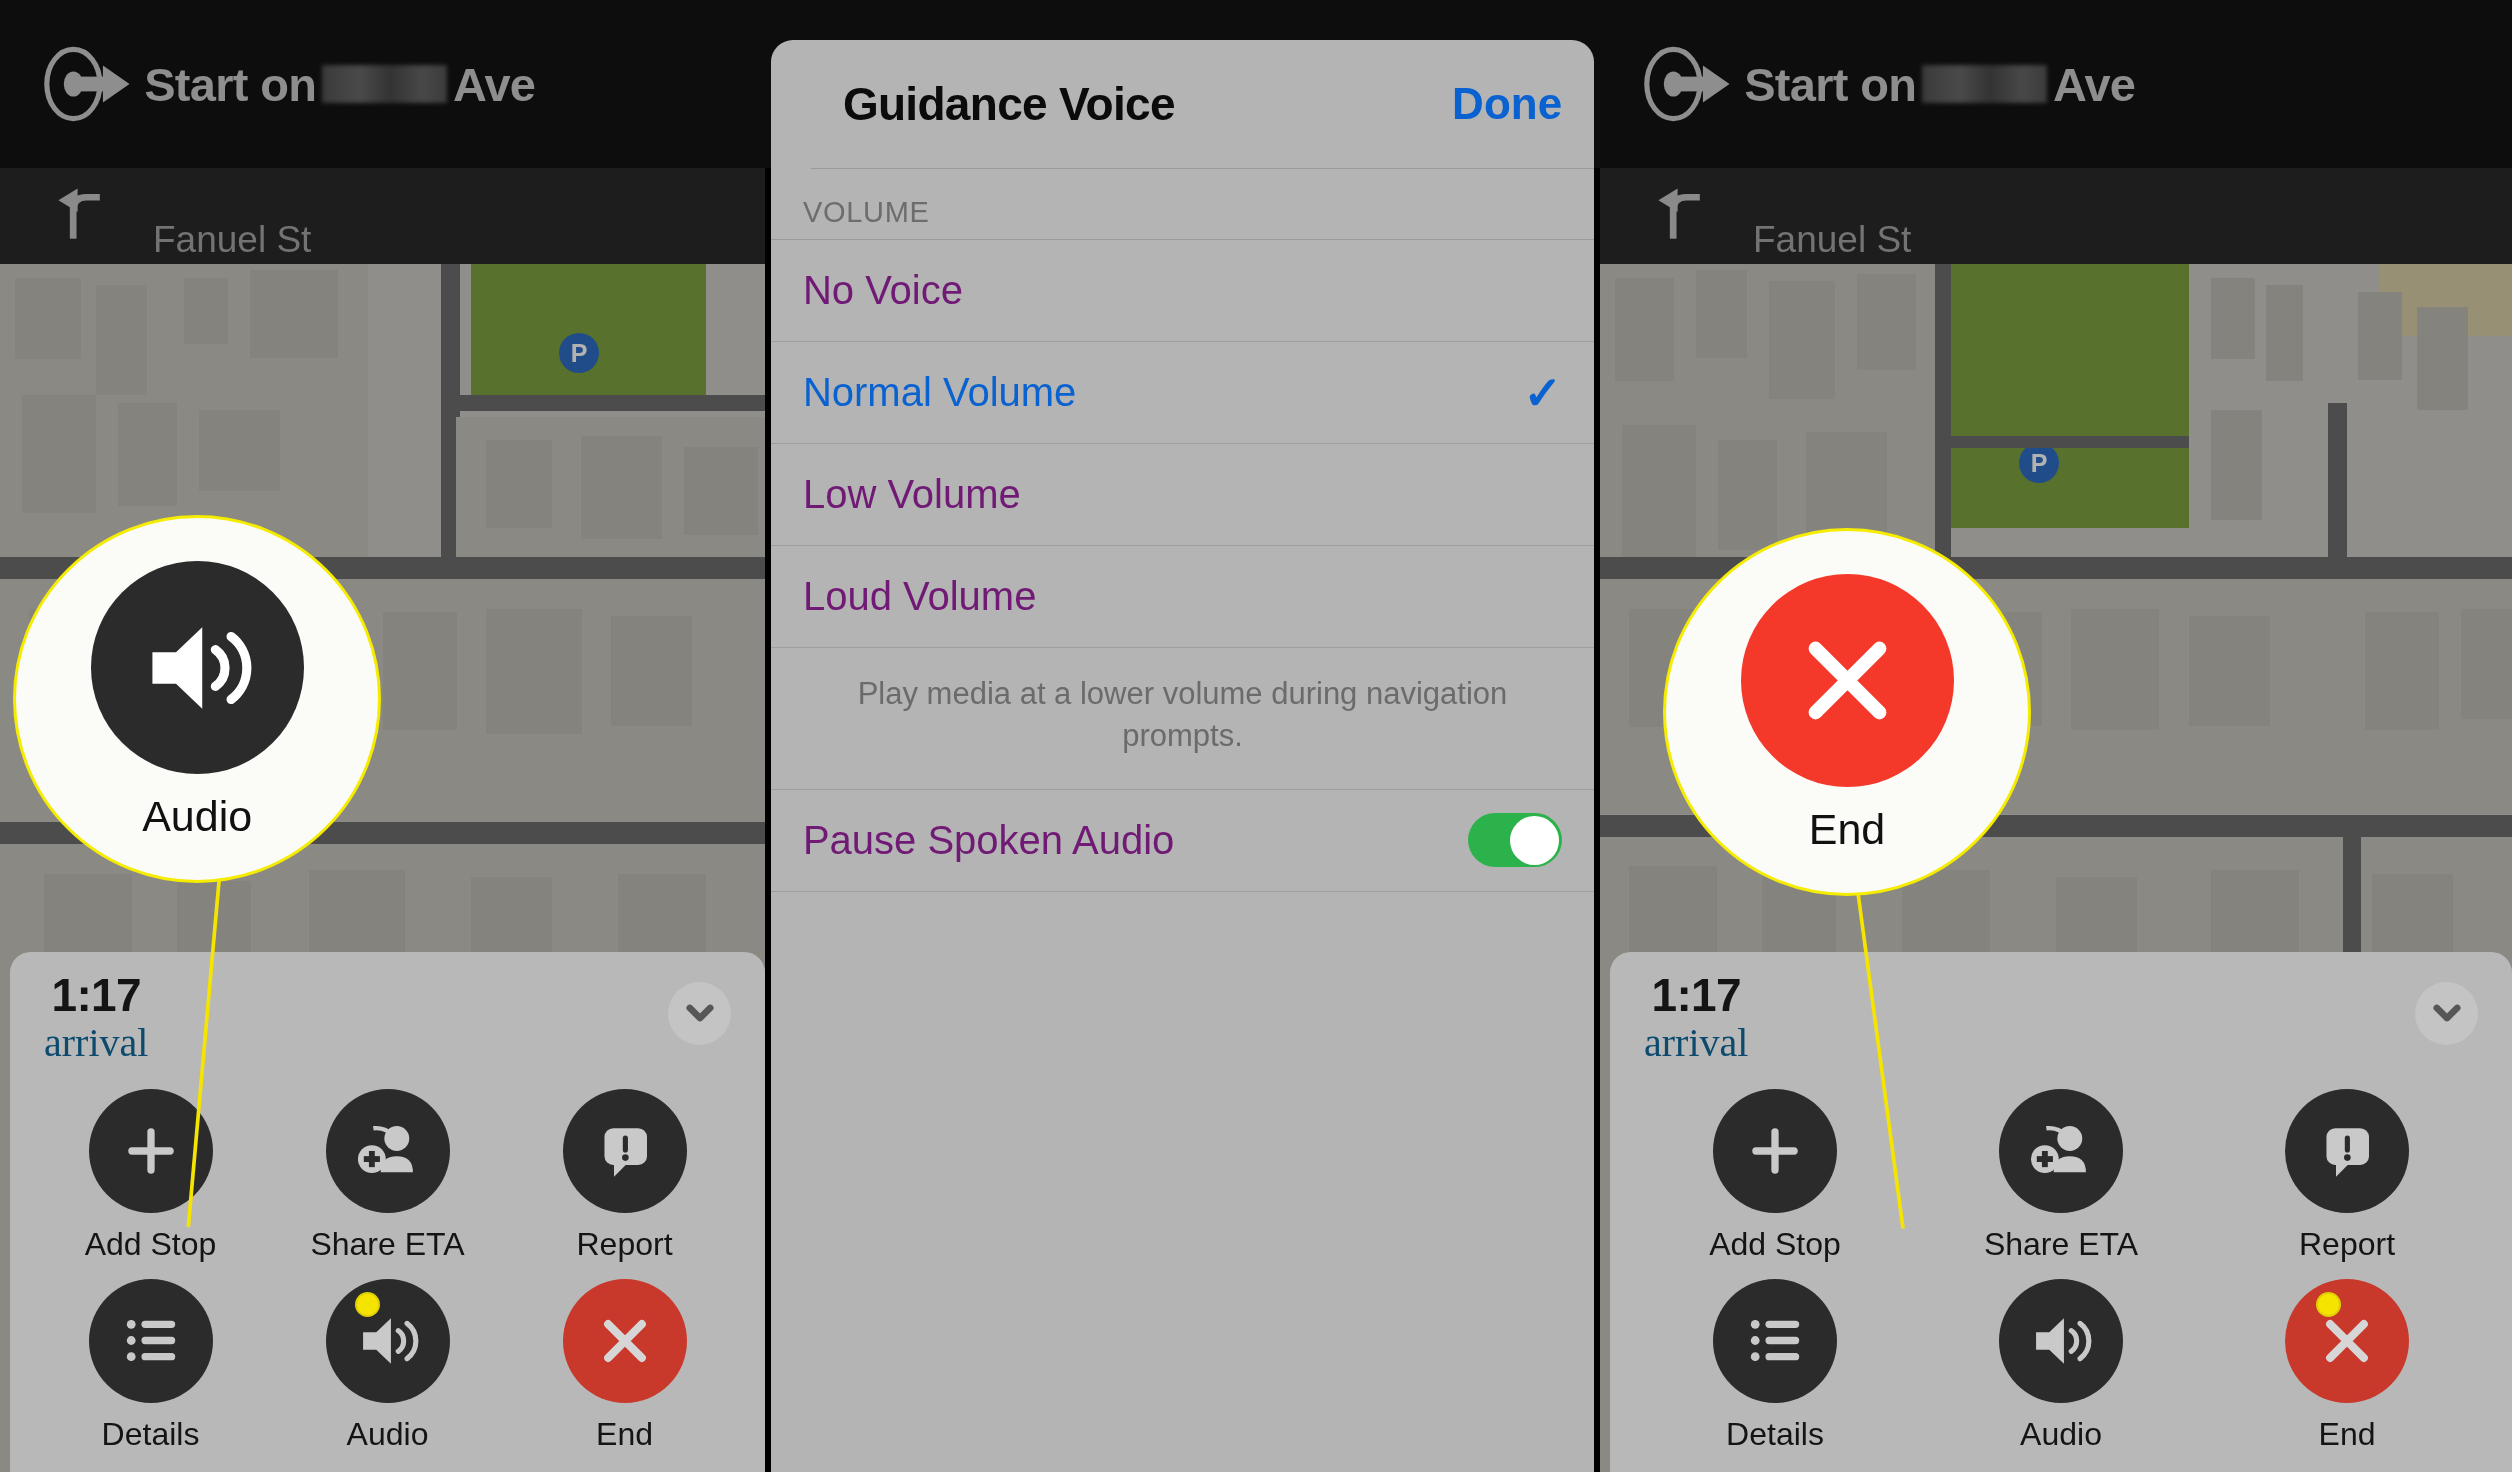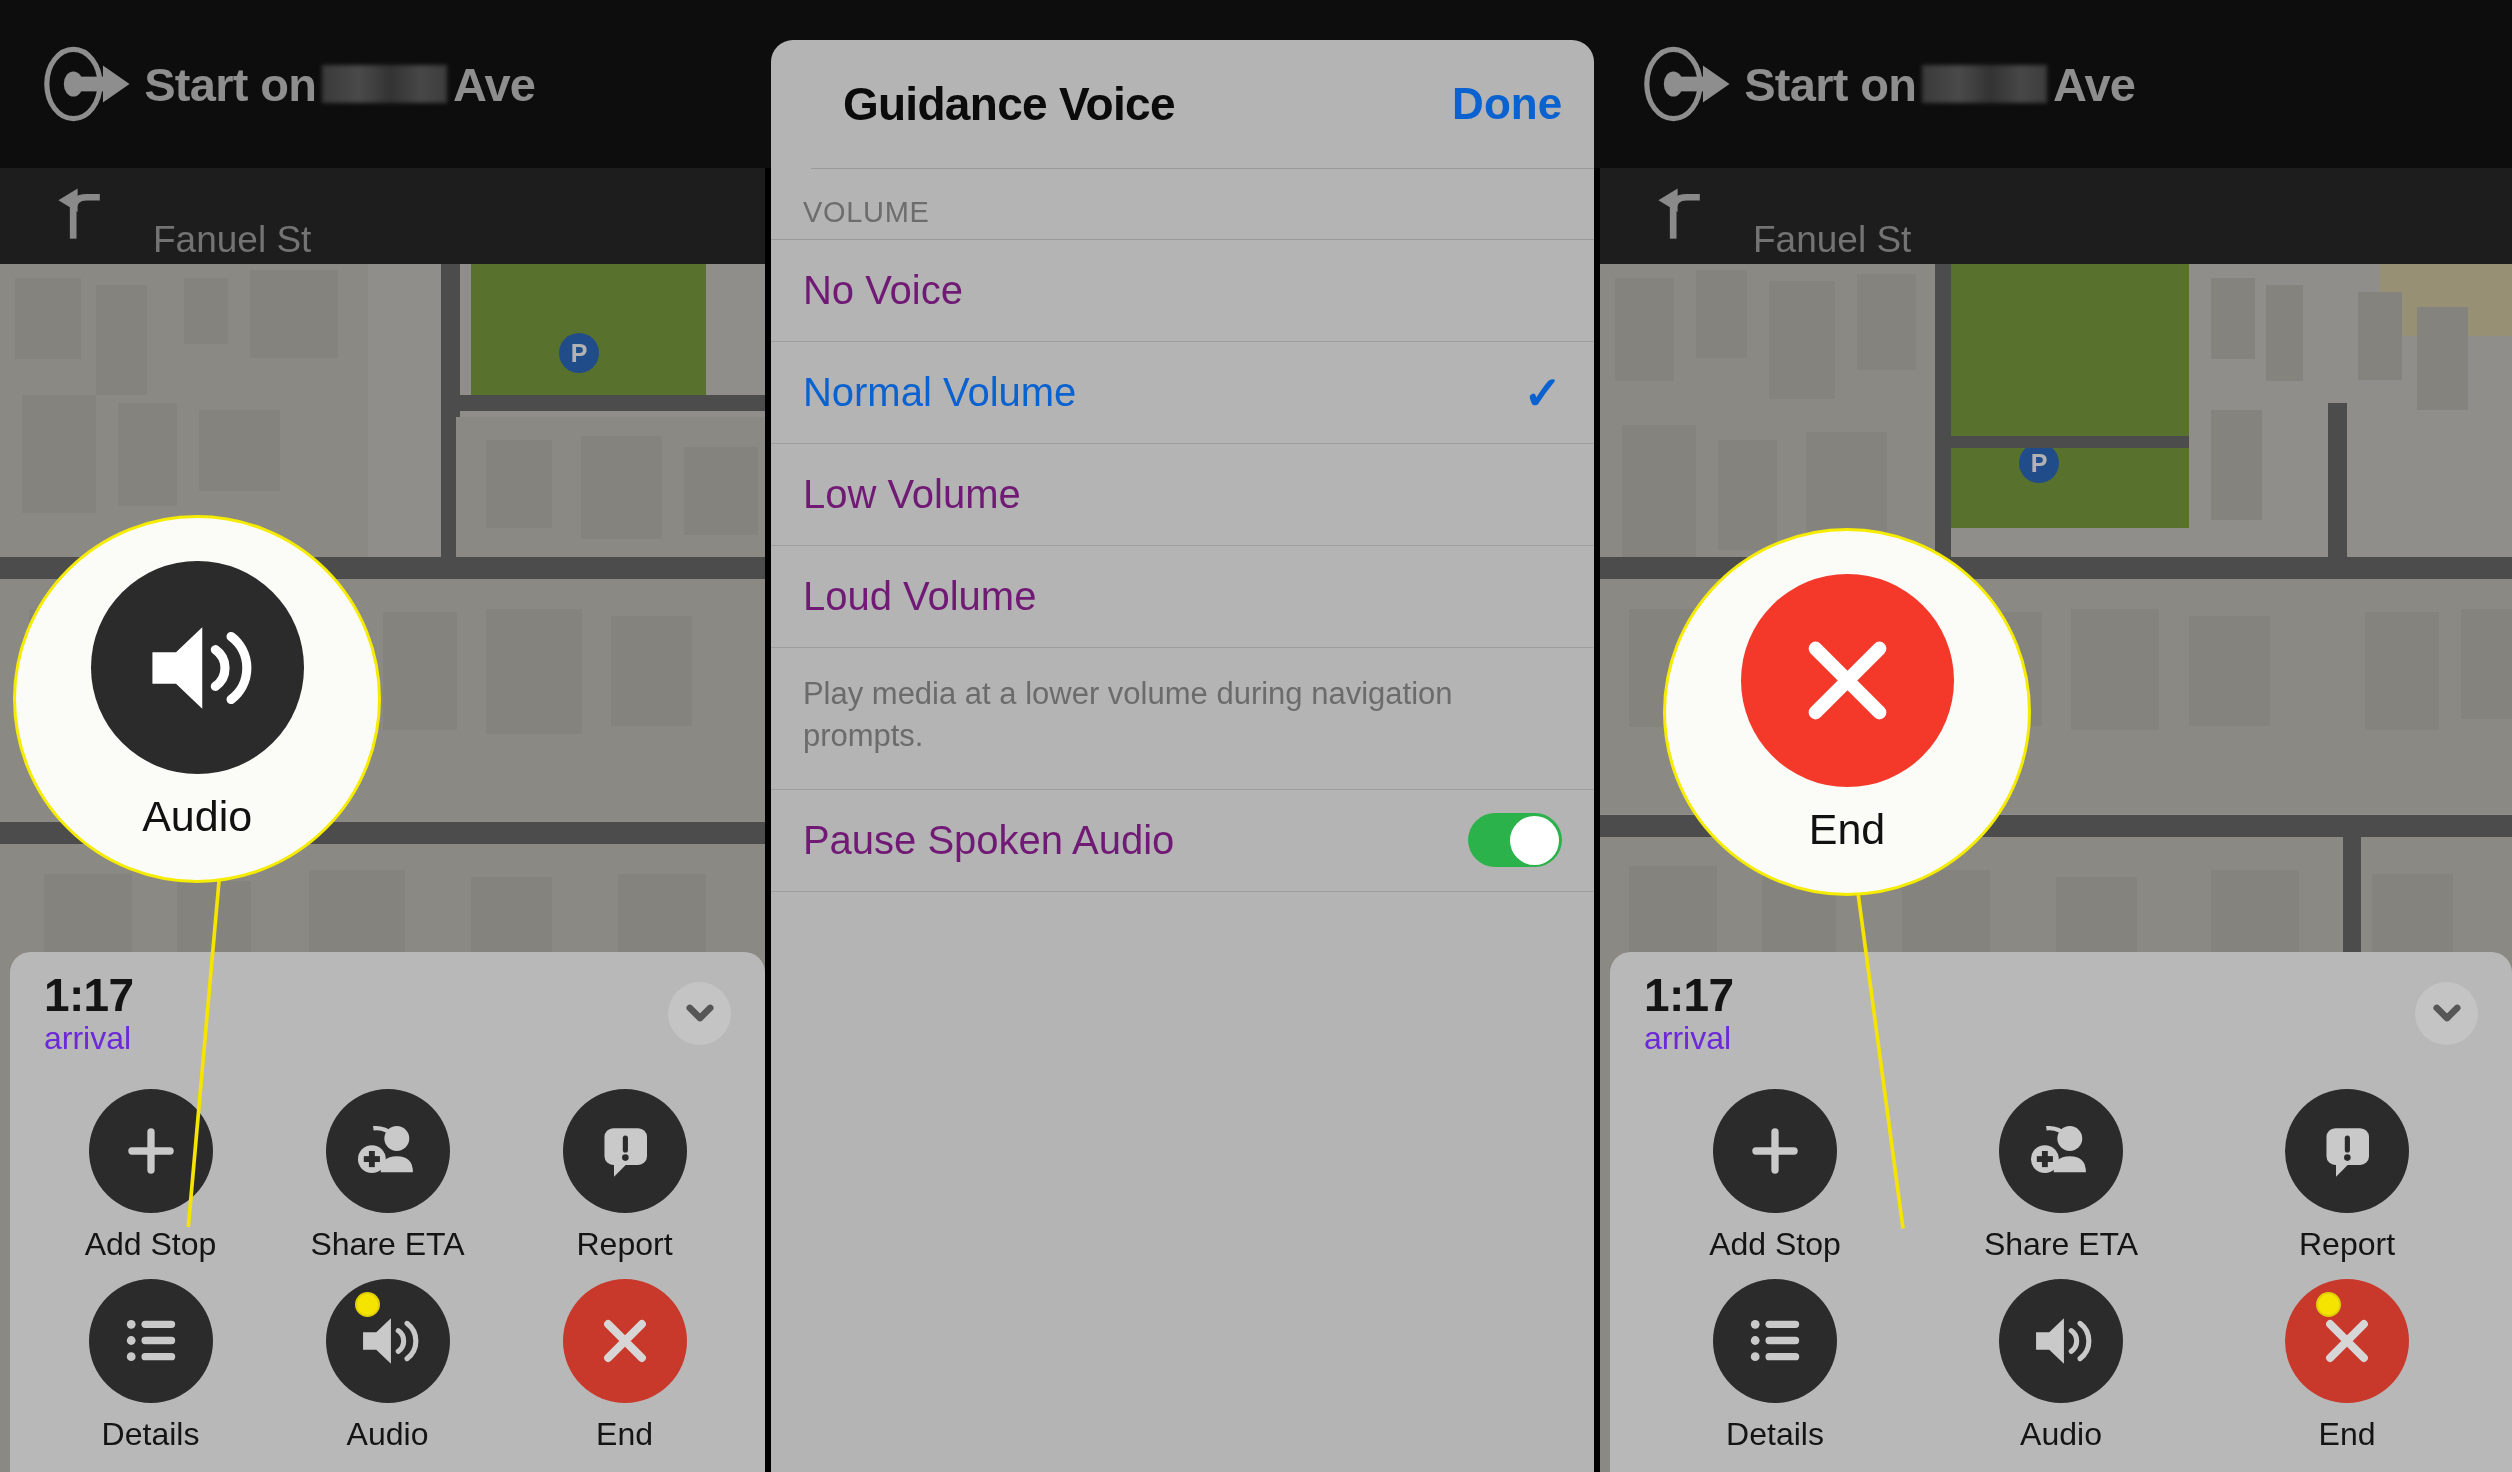--- a/index.html
+++ b/index.html
@@ -1,19 +1,19 @@
 <!DOCTYPE html>
 <html style="font-size:11.8px"><head>
 <meta charset="utf-8">
 <style>
   * { margin:0; padding:0; box-sizing:border-box; }
   html,body { width:2512px; height:1472px; overflow:hidden;
               background:#1c1c1c; font-family:"Liberation Sans", sans-serif; }
 
-  .stage { position:relative; width:2512px; height:1472px; display:flex; }
+  .stage { position:relative; width:2512px; height:1472px; display:flex;text-align:center; }
 
   
   .panel { position:relative; height:1472px; overflow:hidden; background:#0a0a0a; }
   .panel-left  { width:765px; }
   .panel-mid   { width:835px; background:#000; }
   .panel-right { width:912px; }
 
   
   .nav-header { position:relative; z-index:5; background:#0d0d0d; height:168px;
                 display:flex; align-items:center; padding-left:35px; }
@@ -42,21 +42,21 @@
            background:#2f6fc4; color:#fff; font-size:25px; font-weight:bold;
            display:flex; align-items:center; justify-content:center; }
 
   
   .sheet { position:absolute; left:10px; right:0; bottom:0; z-index:6;
            background:#b8b8b8; border-radius:20.6px 20.6px 0 0; padding:19px 0 0 0; }
   .sheet-top { display:flex; align-items:flex-start; padding:0 34px; height:110px; }
   .eta-block { display:flex; flex-direction:column; }
   .eta-time { font-size:46px; font-weight:bold; color:#141414; line-height:1.05;
               letter-spacing:-0.7px; }
-  .eta-sub  { font-size:32px; color:#6d28d9; line-height:1.15; }
+  .eta-sub  { font-size:40px; color:#0c4a6e; line-height:1.15;font-family:Liberation Serif, serif; }
   .chev-btn { margin-left:auto; width:63px; height:63px; border-radius:50%;
               background:#c4c4c4; display:flex; align-items:center;
               justify-content:center; margin-top:10.3px; }
 
   .actions { display:grid; grid-template-columns:repeat(3,1fr);
              row-gap:16px; padding:7.4px 22px 19px 22px; }
   .act { display:flex; flex-direction:column; align-items:center; position:relative; }
   .act-circle { width:124px; height:124px; border-radius:50%; background:#2b2b2b;
                 display:flex; align-items:center; justify-content:center;
                 position:relative; }

